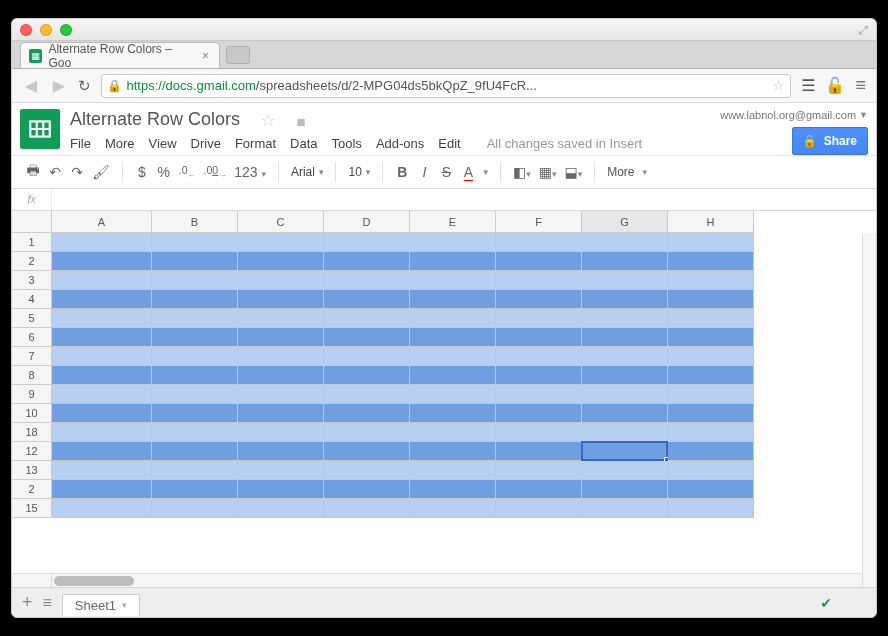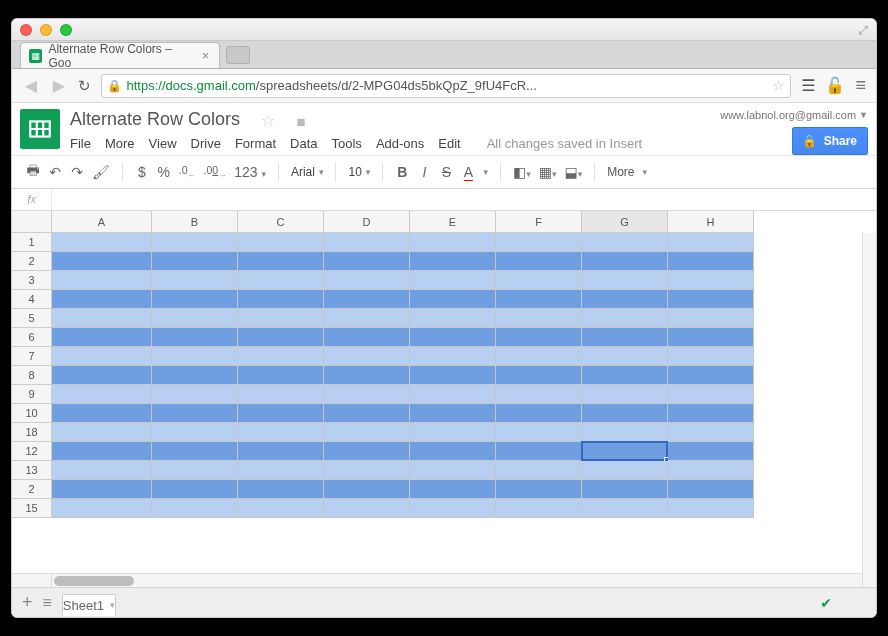--- a/index.html
+++ b/index.html
@@ -77,21 +77,21 @@
   .selhandle{position:absolute;right:-4px;bottom:-4px;width:6px;height:6px;background:#356ac3;border:1px solid #fff}
   .rvbar{width:14px;background:#f5f5f5;border-left:1px solid #ddd}
   .gridbody{display:flex;flex:1;overflow:hidden}
   .gridarea{flex:1;display:flex;flex-direction:column}
   .hscroll{height:14px;display:flex;background:#f5f5f5;border-top:1px solid #ddd}
   .hscroll .corner2{width:40px;border-right:1px solid #ddd}
   .hscroll .thumb{height:10px;margin:2px;border-radius:5px;background:#bdbdbd;width:80px}
   .hscroll .track{flex:1;position:relative}
   
   .sheettabs{height:30px;background:#eee;border-top:1px solid #d4d4d4;display:flex;align-items:center;padding:0 10px;gap:10px;font-size:13px;color:#666}
-  .stab{background:#fff;border:1px solid #ccc;border-bottom:none;height:22px;margin-top:4px;padding:0 0;display:flex;align-items:center;gap:6px;border-radius:2px 2px 0 0}
+  .stab{background:#fff;border:1px solid #ccc;border-bottom:none;height:22px;margin-top:4px;padding:0 12px;display:flex;align-items:center;gap:6px;border-radius:2px 2px 0 0}
   .stab .dd{color:#aaa}
   .stplus{font-size:18px;color:#888}
   .stmenu{font-size:16px;color:#888}
   .check{margin-left:auto;color:#0f9d58;font-size:14px;margin-right:34px}
 </style>
 </head>
 <body>
 
 <div class="window">
 

